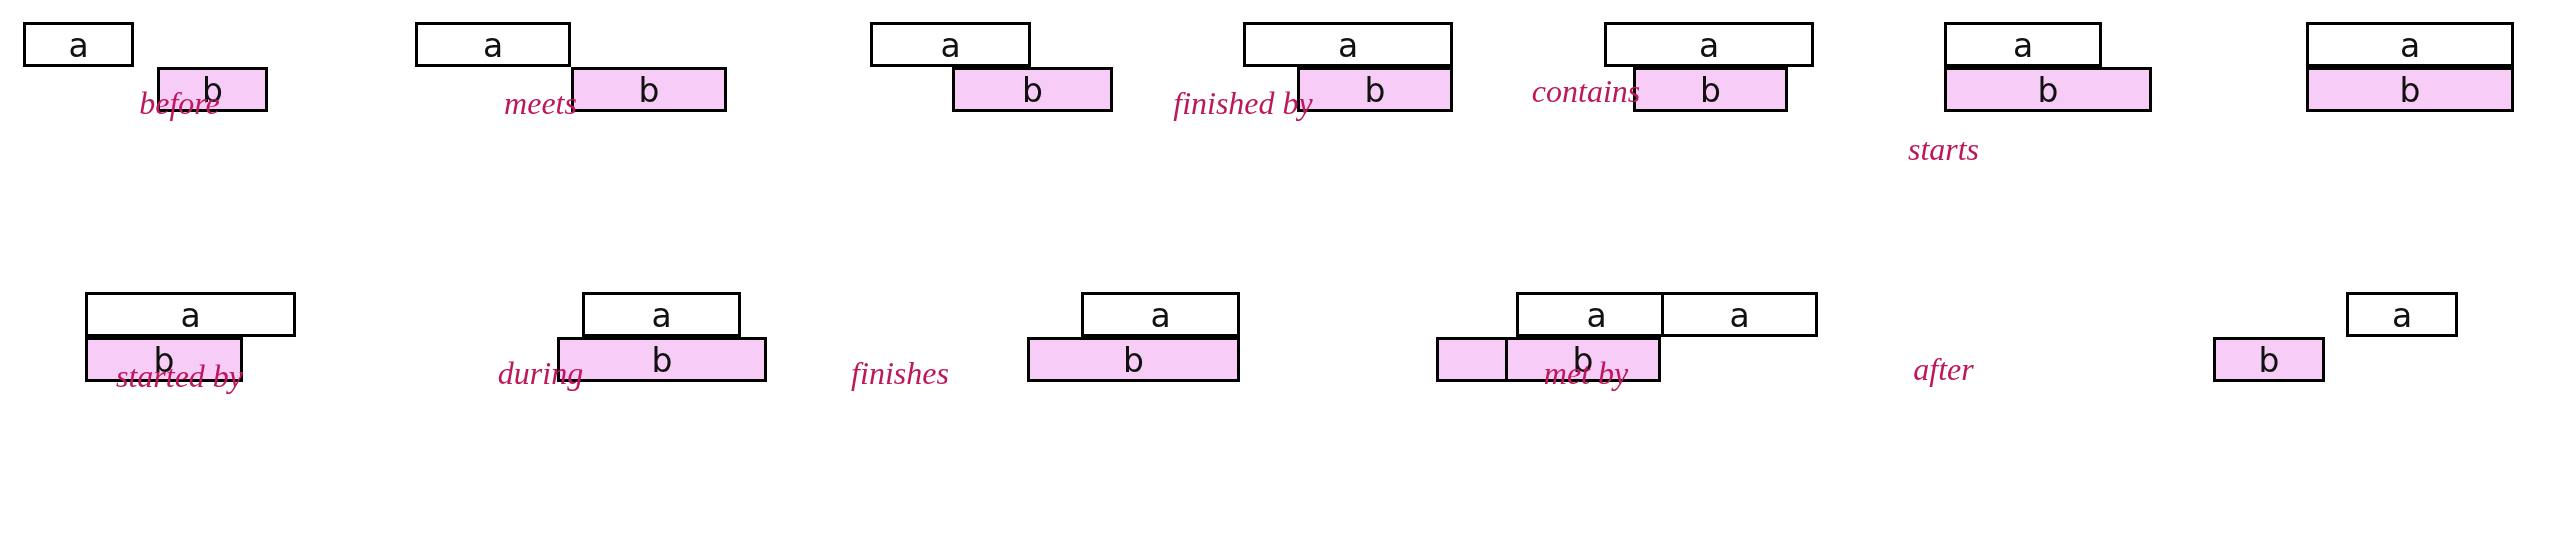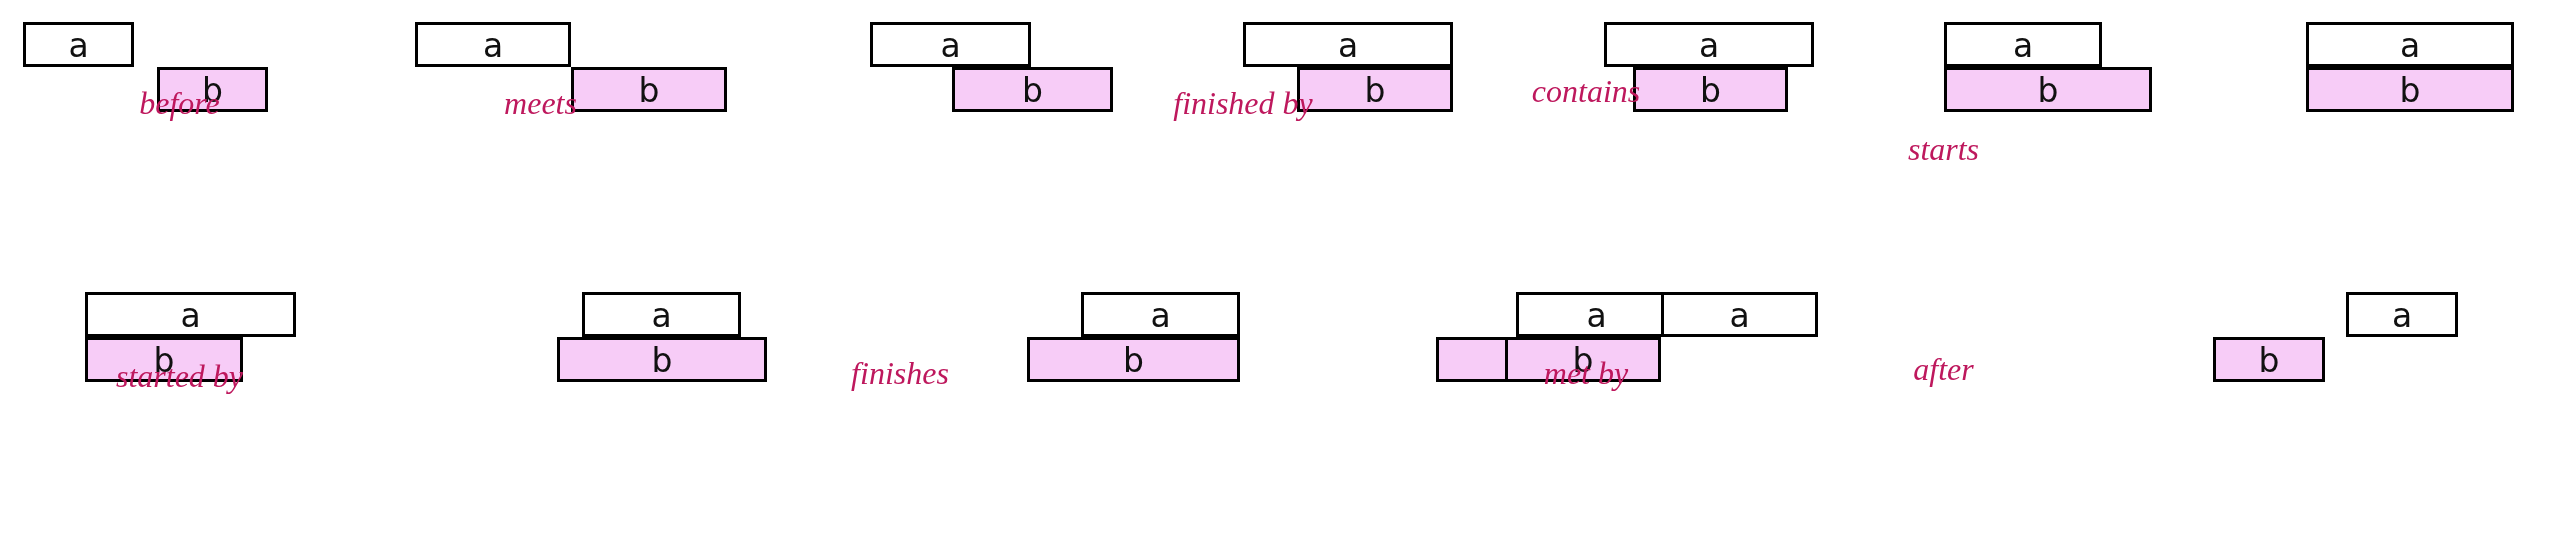--- a/index.html
+++ b/index.html
@@ -166,20 +166,21 @@
     </div>
     <div class="relation-cell" style="left: 359px; width: 363px; top: 270px;">
       <div class="boxes">
         <div class="ivbox a-box" style="left: 223px; top: 22px; width: 159px; background: rgb(255, 255, 255);">
           <span class="box-label">a</span>
         </div>
         <div class="ivbox b-box" style="left: 198px; top: 67px; width: 210px; background: rgb(247, 204, 247);">
           <span class="box-label">b</span>
         </div>
       </div>
+      <div class="relation-name" style="top: 86px;">during</div>
     </div>
     <div class="relation-cell" style="left: 722px; width: 356px; top: 270px;">
       <div class="boxes">
         <div class="ivbox a-box" style="left: 359px; top: 22px; width: 159px; background: rgb(255, 255, 255);">
           <span class="box-label">a</span>
         </div>
         <div class="ivbox b-box" style="left: 305px; top: 67px; width: 213px; background: rgb(247, 204, 247);">
           <span class="box-label">b</span>
         </div>
       </div>

